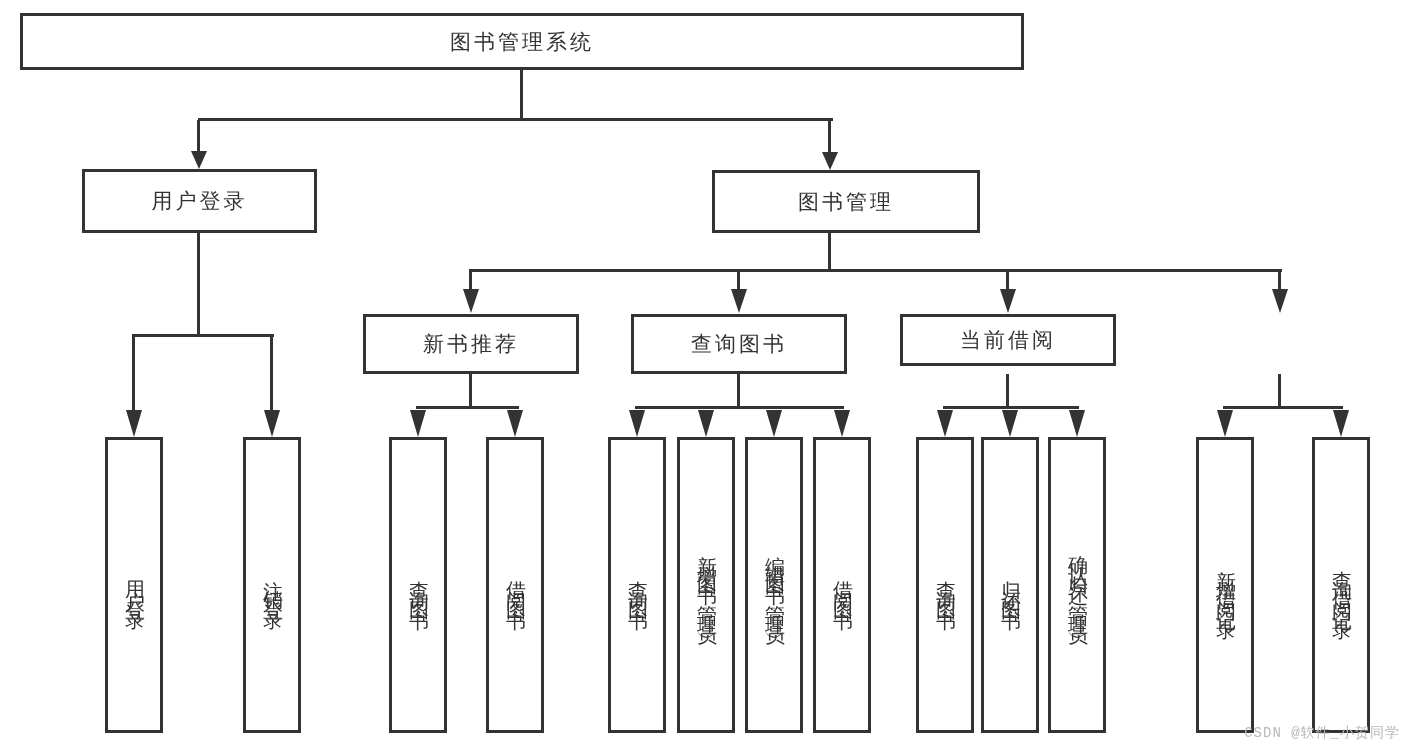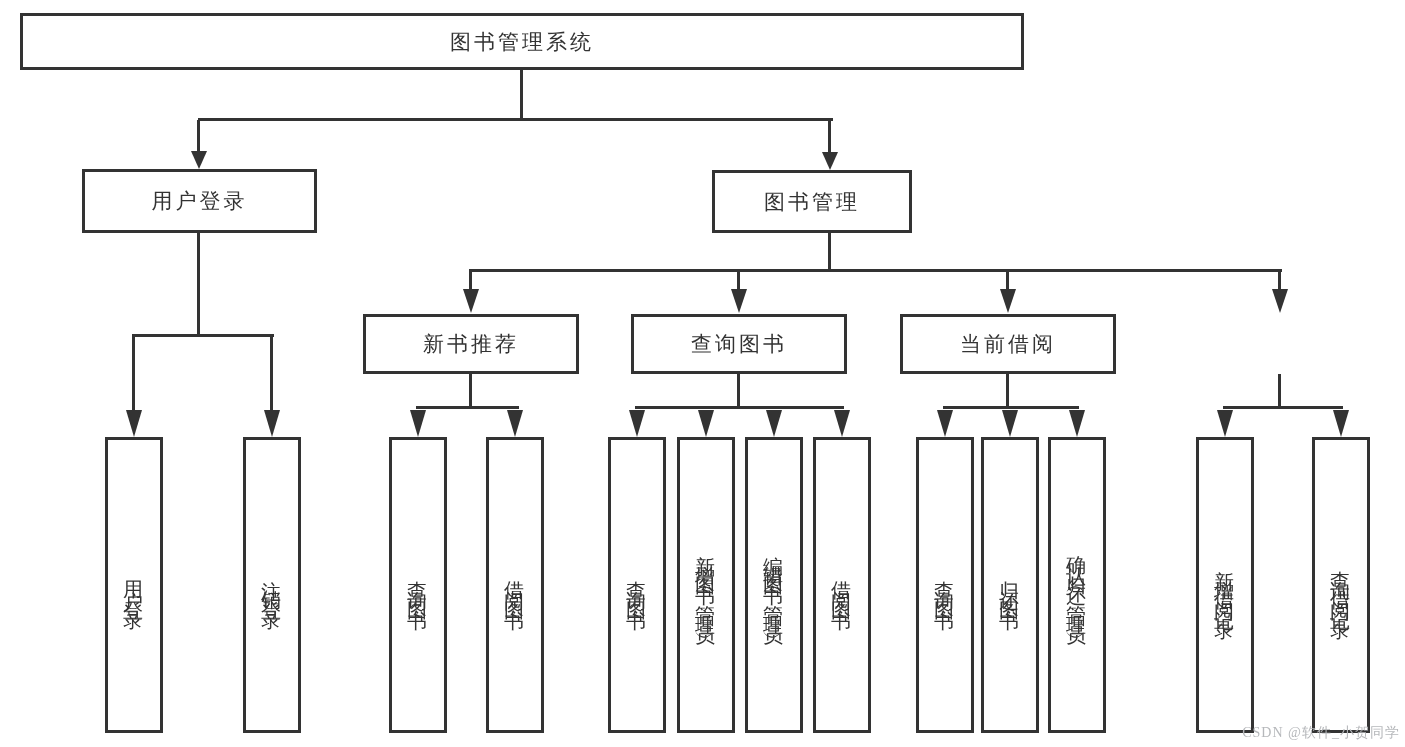--- a/index.html
+++ b/index.html
@@ -1,20 +1,20 @@
 <!DOCTYPE html>
 <html style="--line: #333333; --bg: #ffffff; --wm: #b6b8bb;"><head>
 <meta charset="utf-8">
 <style>
   * { margin:0; padding:0; box-sizing:border-box; }
   html,body { background:#fff; }
   .canvas {
     position:relative; width:1405px; height:747px;
     background:var(--bg, #ffffff);
-    font-family:Liberation Serif, serif;
+    font-family:Liberation Mono, monospace;
     overflow:hidden;
   }
   .node {
     position:absolute;
     border:3px solid var(--line, #333333);
     background:#fff;
     display:flex; align-items:center; justify-content:center;
     color:#333; font-size:21px; letter-spacing:3px;
     white-space:nowrap;
   }
@@ -42,25 +42,25 @@
   }
 </style>
 </head>
 <body>
 
 <div class="canvas">
 
   <div class="node" style="left:20px; top:13px; width:1004px; height:57px;">图书管理系统</div>
 
   <div class="node" style="left:82px; top:169px; width:235px; height:64px;">用户登录</div>
-  <div class="node" style="left:712px; top:170px; width:200px; height:63px;">图书管理</div>
+  <div class="node" style="left:712px; top:170px; width:268px; height:63px;">图书管理</div>
 
   <div class="node" style="left:363px; top:314px; width:216px; height:60px;">新书推荐</div>
   <div class="node" style="left:631px; top:314px; width:216px; height:60px;">查询图书</div>
-  <div class="node" style="left:900px; top:314px; width:216px; height:60px;">当前借阅</div>
+  <div class="node" style="left:900px; top:314px; width:216px; height:52px;">当前借阅</div>
 
   <div class="node vert" style="left:105px; top:437px; width:58px; height:296px;">
     <span>用户登录</span>
   </div>
   <div class="node vert" style="left:243px; top:437px; width:58px; height:296px;">
     <span>注销登录</span>
   </div>
 
   <div class="node vert" style="left:389px; top:437px; width:58px; height:296px;">
     <span>查询图书</span>

